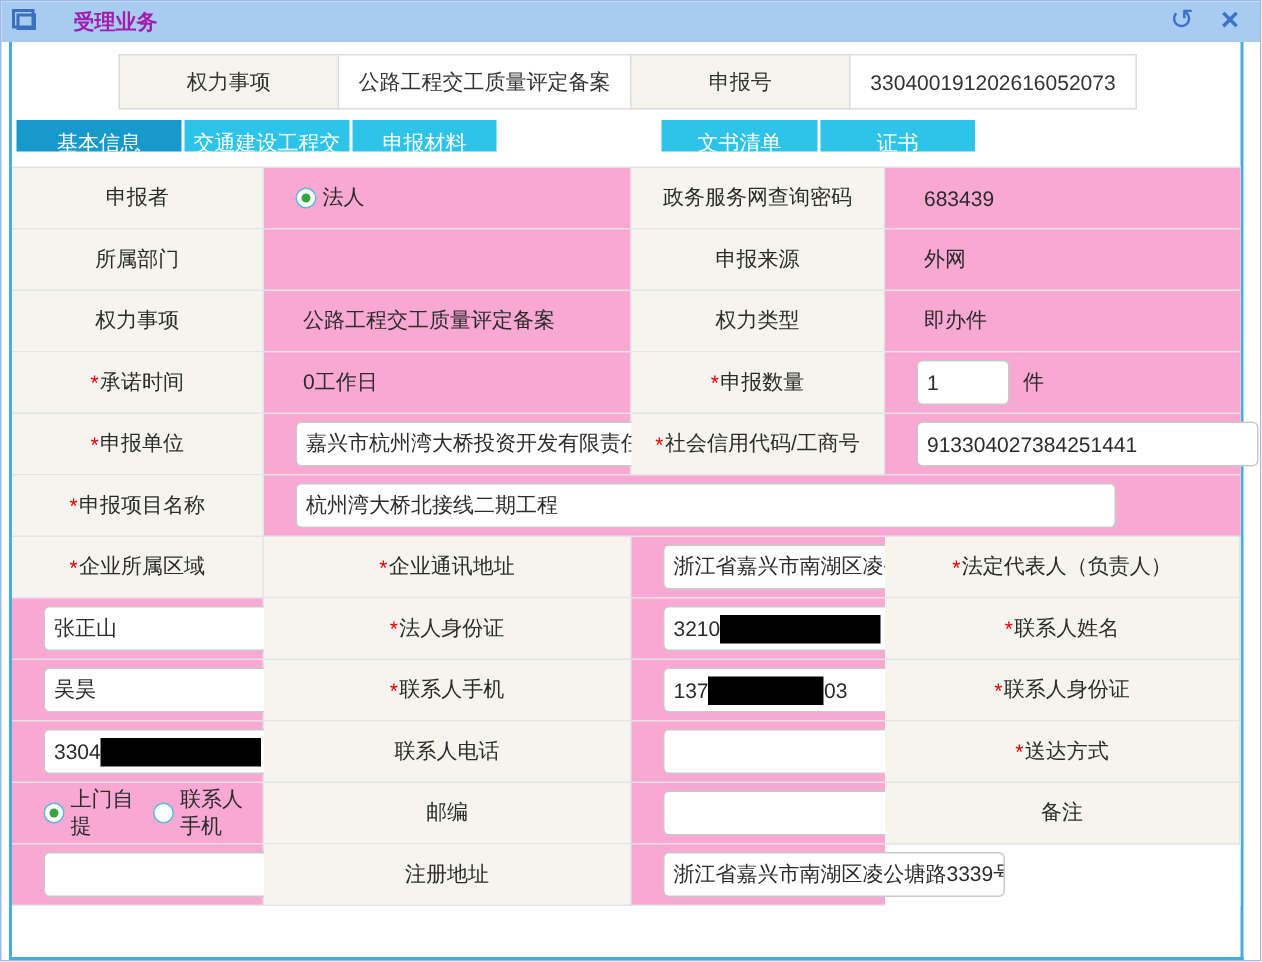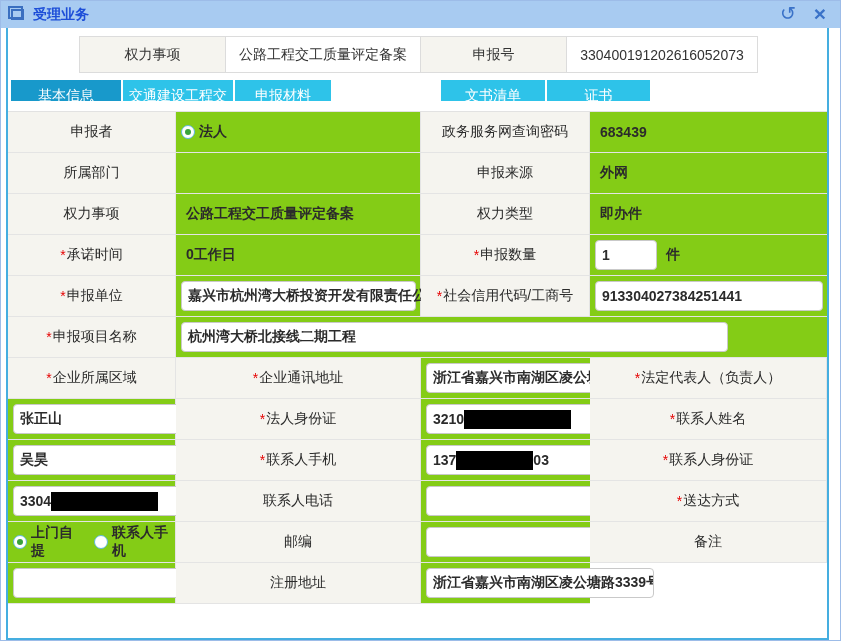--- a/index.html
+++ b/index.html
@@ -5,21 +5,21 @@
   * { box-sizing: border-box; margin: 0; padding: 0; }
   html,body { width:841px; height:641px; overflow:hidden; }
   body { font-family:"Liberation Sans","DejaVu Sans",sans-serif; background:#fff; }
 
   .frame { position:relative; width:841px; height:641px; background:#fff; border:1px solid #9dbce8; overflow:hidden; }
 
   
   .titlebar { position:absolute; top:0; left:0; width:100%; height:27px; background:#a8cbf1; display:flex; align-items:center; }
   .win-icon { position:relative; width:13px; height:11px; border:2px solid #3a6fc0; background:#a8cbf1; margin-left:10px; }
   .win-icon::before { content:""; position:absolute; left:-5px; top:-5px; width:11px; height:9px; border:2px solid #3a6fc0; }
-  .tb-title { color:#1d4ed8; font-weight:bold; font-size:14px; margin-left:9px; }
+  .tb-title { color:#a21caf; font-weight:bold; font-size:14px; margin-left:25px; }
   .tb-btn { position:absolute; top:0; height:27px; line-height:25px; color:#3a72c8; cursor:pointer; text-align:center; width:24px; }
   .tb-refresh { right:40px; font-size:19px; }
   .tb-close { right:8px; font-size:21px; font-weight:bold; }
 
   
   .panel { position:absolute; left:5px; top:27px; width:823px; height:612px; background:#fff; border:2px solid #45aee0; border-top:none; }
 
   
   .hdr { position:absolute; top:8px; left:71px; display:flex; height:37px; font-size:14px; color:#333; }
   .hcell { display:flex; align-items:center; justify-content:center; border:1px solid #dcdcdc; margin-left:-1px; }
@@ -32,21 +32,21 @@
   .tabs { position:absolute; top:52px; left:3px; display:flex; gap:2px; }
   .tab { height:21px; line-height:31px; text-align:center; color:#fff; font-size:14px; background:#2ec3e9; cursor:pointer; overflow:hidden; white-space:nowrap; }
   .tab.active { background:#1899cb; }
   .t1{width:110px;} .t2{width:110px;} .t3{width:96px;} .t4{width:106px;margin-top:35px;} .t5{width:104px;} .t6{width:103px;}
 
   
   .ftable { position:absolute; left:0; top:83px; width:819px; display:grid; grid-template-columns:168px 245px 169px 237px; grid-auto-rows:41px; border-top:1px solid #e2e2e2; font-size:14px; color:#2b2b2b; background:#fff; }
   .cell { border-right:1px solid #e4e4e4; border-bottom:1px solid #e4e4e4; display:flex; align-items:center; min-width:0; }
   .cell.last { border-right:none; }
   .lc { background:#f5f4ef; justify-content:center; text-align:right; padding:0 4px; }
-  .fc { background:#84cc16; padding-left:5px;font-weight:bold; }
+  .fc { background:#f9a8d4; padding-left:21px; }
   .span3 { grid-column:2 / 5; }
   .req { color:#e60000; margin-right:1px; }
   .pv { padding-left:5px; white-space:nowrap; }
 
   
   .tinput { height:30px; border:1px solid #c9c9c9; border-radius:4px; background:#fff; display:flex; align-items:center; padding:0 6px; white-space:nowrap; overflow:hidden; cursor:text; flex:none; }
   .w1 { width:235px; }
   .w2 { width:228px; }
   .qty { width:62px; }
   .wide { width:547px; }

